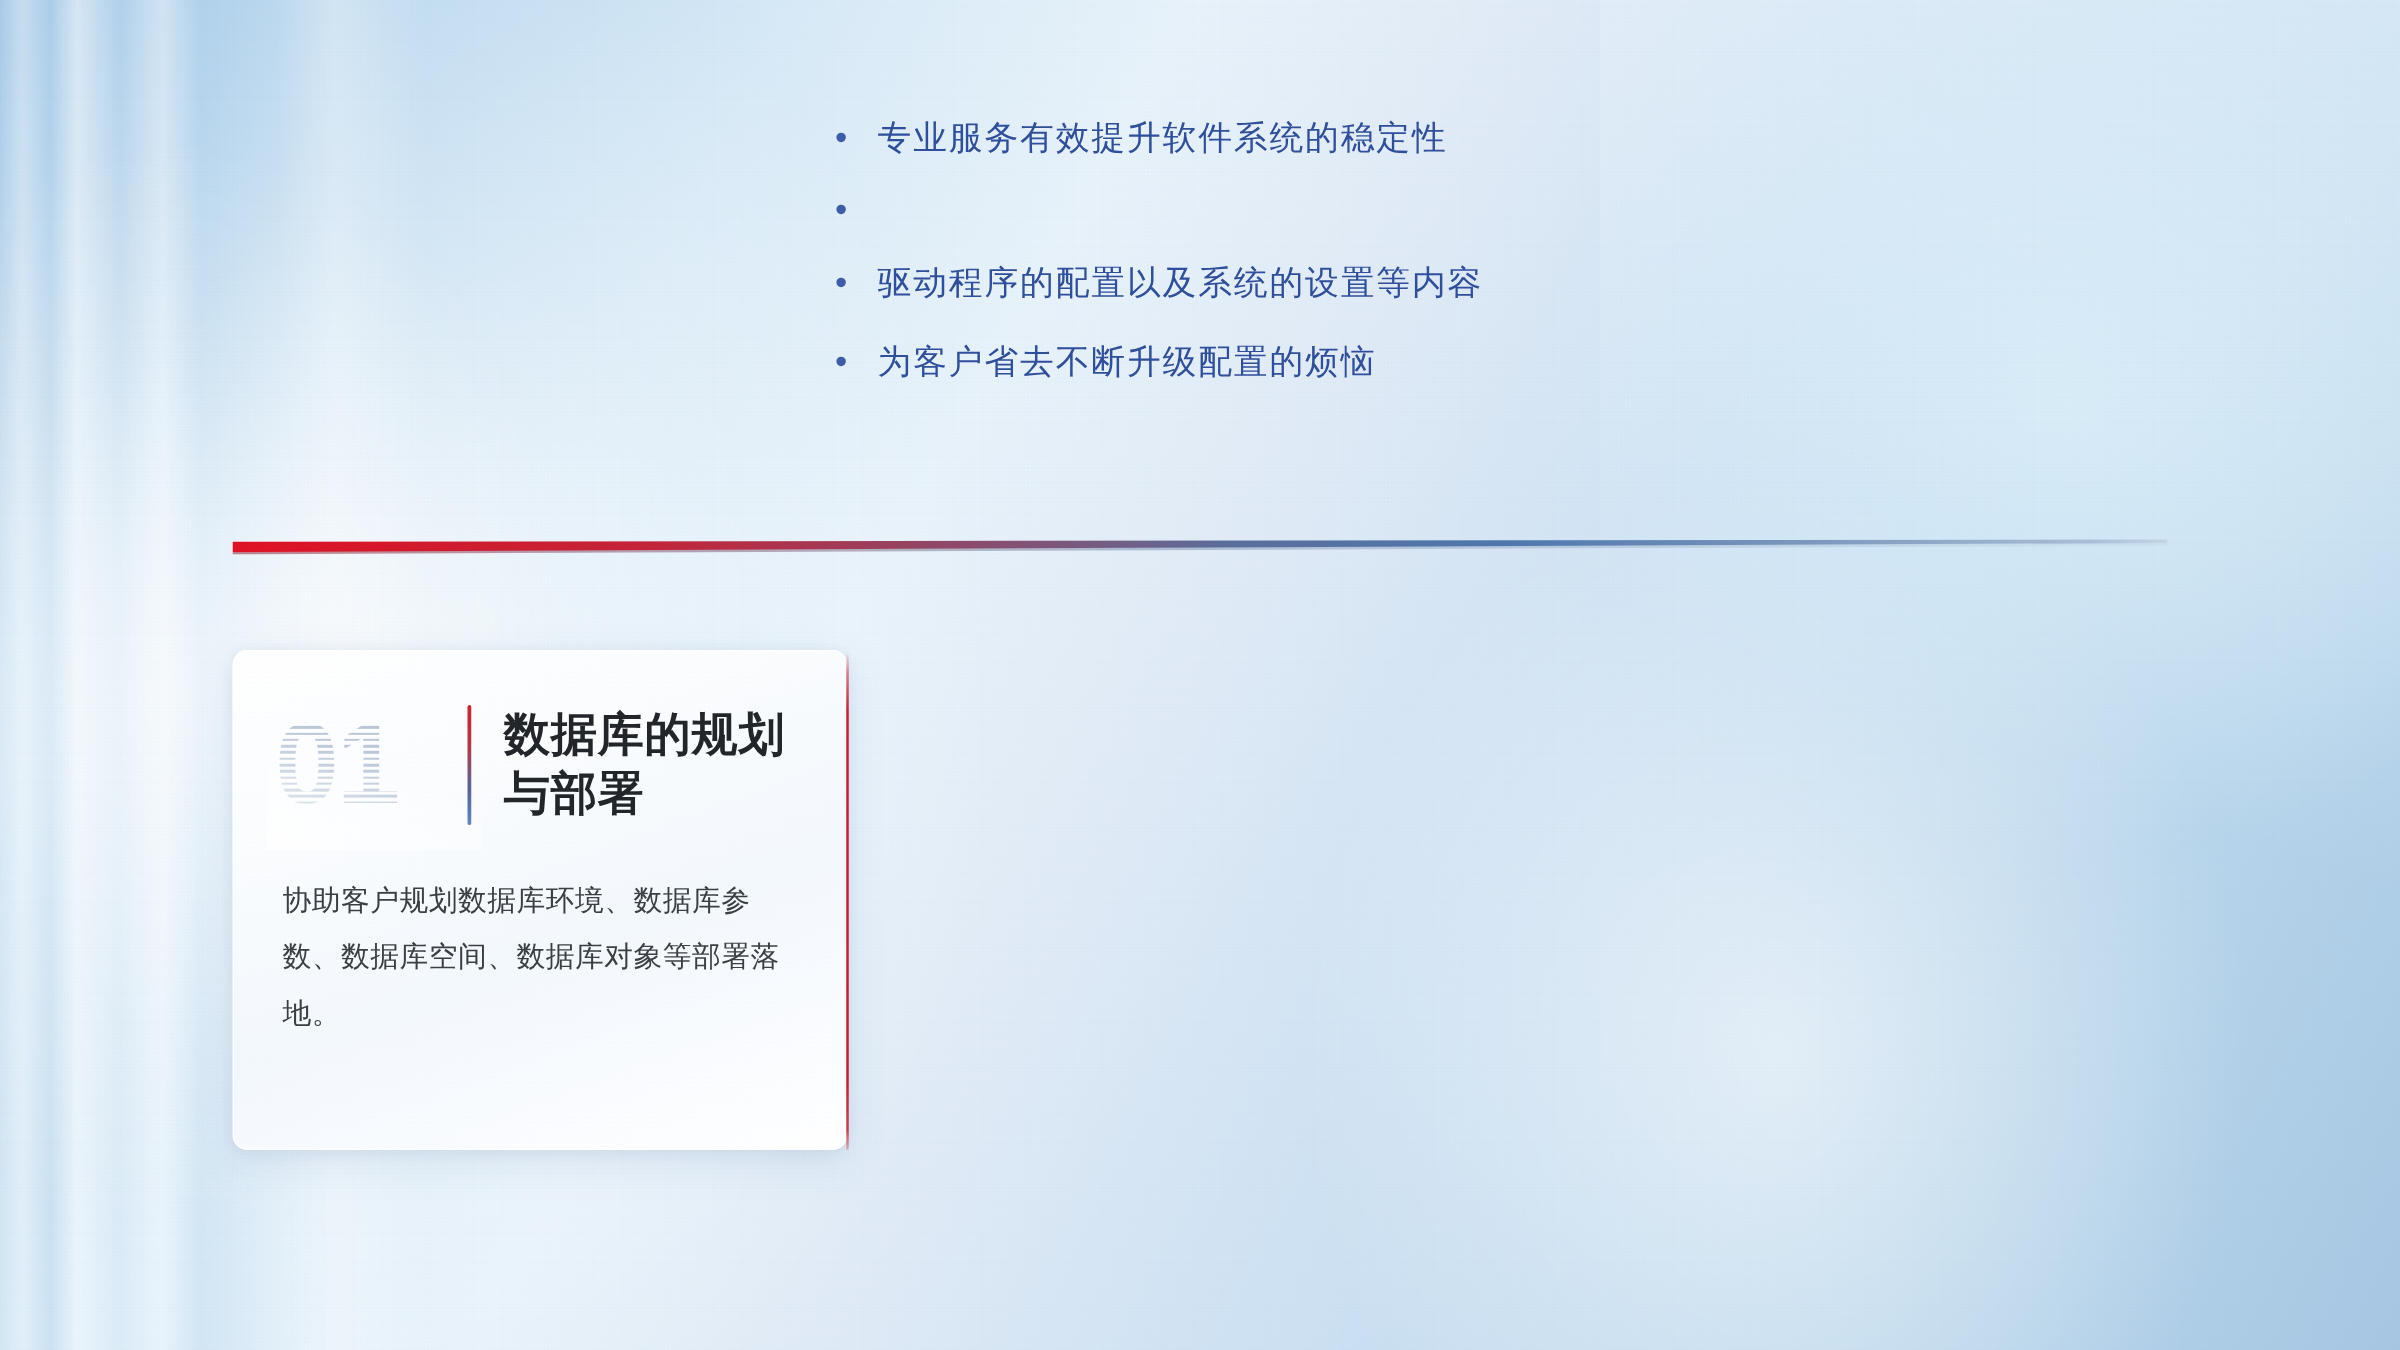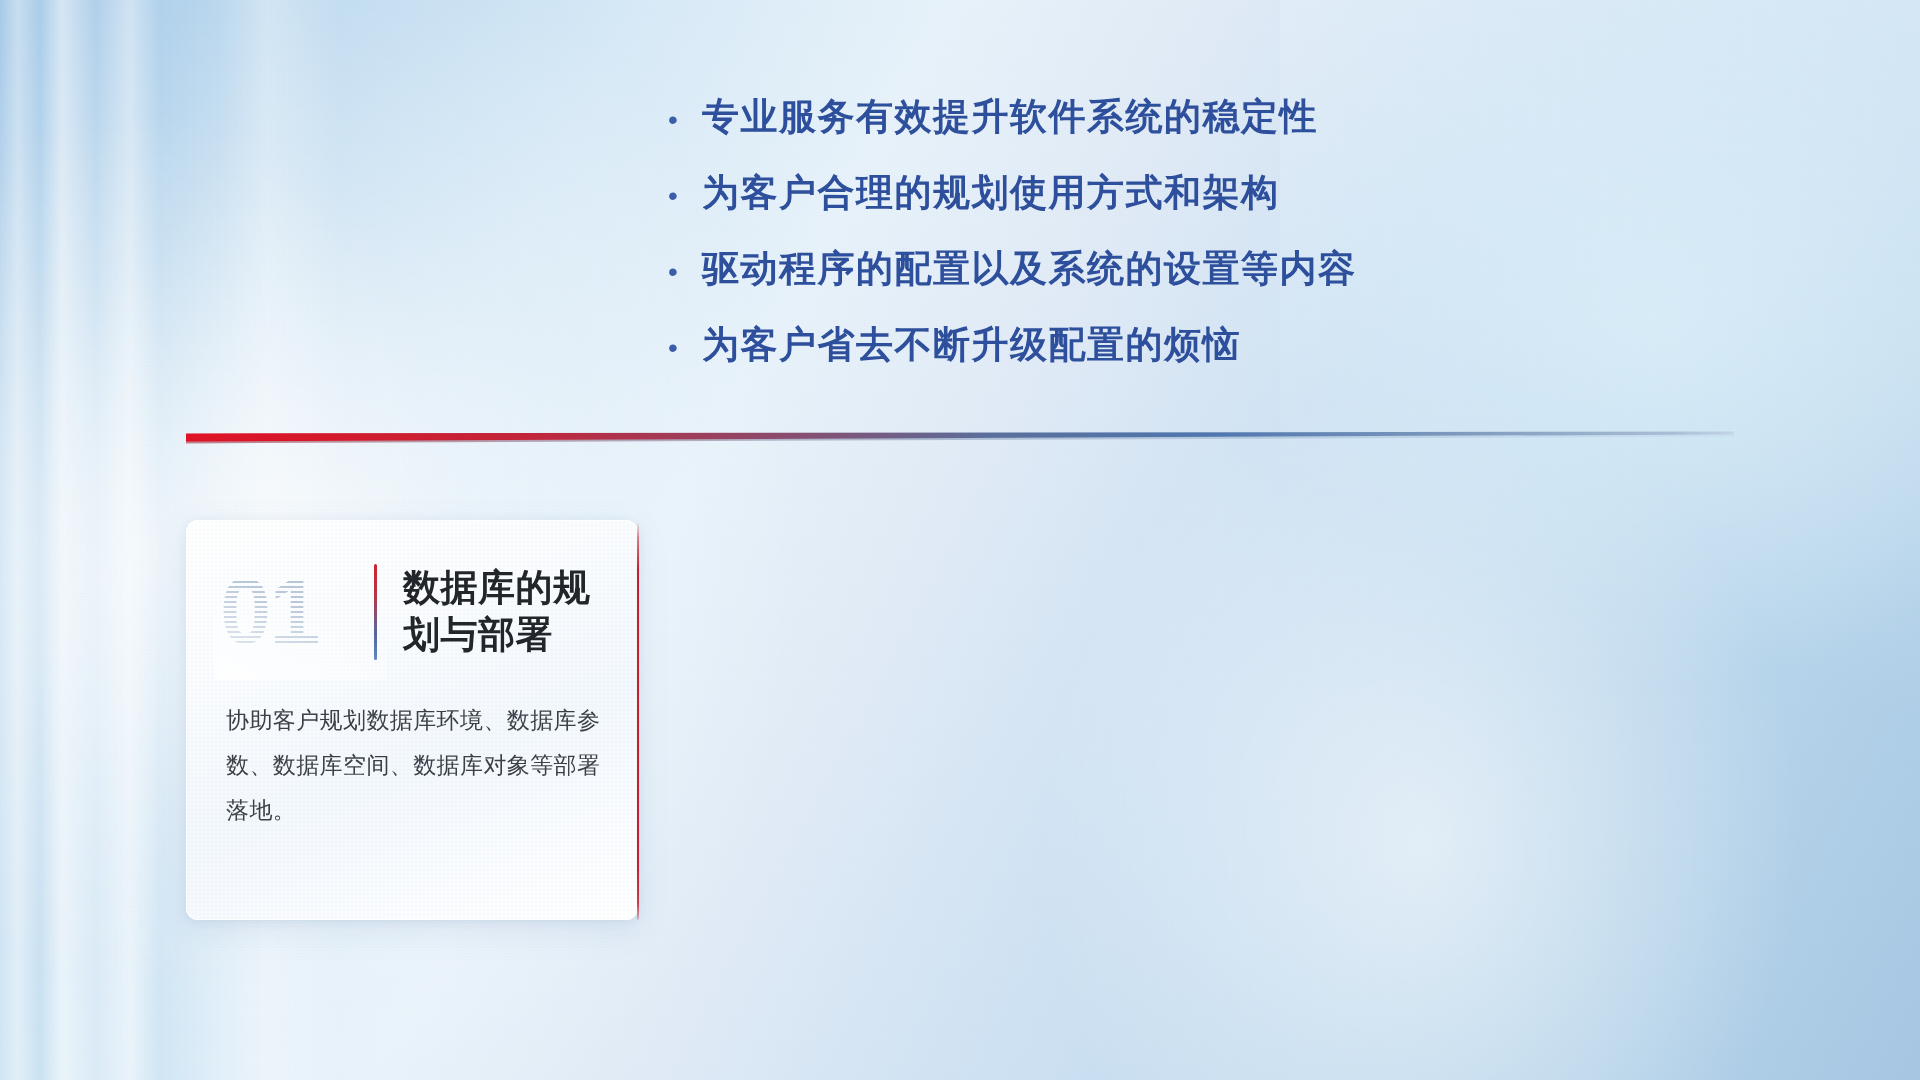--- a/index.html
+++ b/index.html
@@ -84,22 +84,22 @@
   }
   .bullet-dot {
     width:34px;
     flex:0 0 34px;
     color:#3c5ea8;
     font-size:28px;
     line-height:1;
     text-align:left;
   }
   .bullet-text {
-    font-size:37px;
-    font-weight:700;
+    font-size:27px;
+    font-weight:400;
     color:#2e4f9c;
     letter-spacing:1.5px;
     line-height:1.35;
   }
 
   
   #accent-rule {
     position:absolute;
     left:186px; top:430px;
     width:1548px; height:14px;
@@ -108,21 +108,21 @@
 
   
   #cards {
     position:absolute;
     left:186px; top:520px;
     display:flex;
     gap:56px;
   }
   .card {
     position:relative;
-    width:452px;
+    width:492px;
     height:400px;
     border-radius:12px;
     background:
       linear-gradient(160deg,
         rgba(255,255,255,0.97) 0%,
         rgba(250,252,254,0.97) 30%,
         rgba(243,248,253,0.96) 58%,
         rgba(250,252,255,0.98) 82%,
         rgba(255,255,255,0.99) 100%);
     box-shadow:
@@ -244,21 +244,20 @@
 
   <div id="bullets">
 
     <div class="bullet-row">
       <span class="bullet-dot">•</span>
       <span class="bullet-text">专业服务有效提升软件系统的稳定性</span>
     </div>
 
     <div class="bullet-row">
       <span class="bullet-dot">•</span>
-      <span class="bullet-text">为客户合理的规划使用方式和架构</span>
     </div>
 
     <div class="bullet-row">
       <span class="bullet-dot">•</span>
       <span class="bullet-text">驱动程序的配置以及系统的设置等内容</span>
     </div>
 
     <div class="bullet-row">
       <span class="bullet-dot">•</span>
       <span class="bullet-text">为客户省去不断升级配置的烦恼</span>

